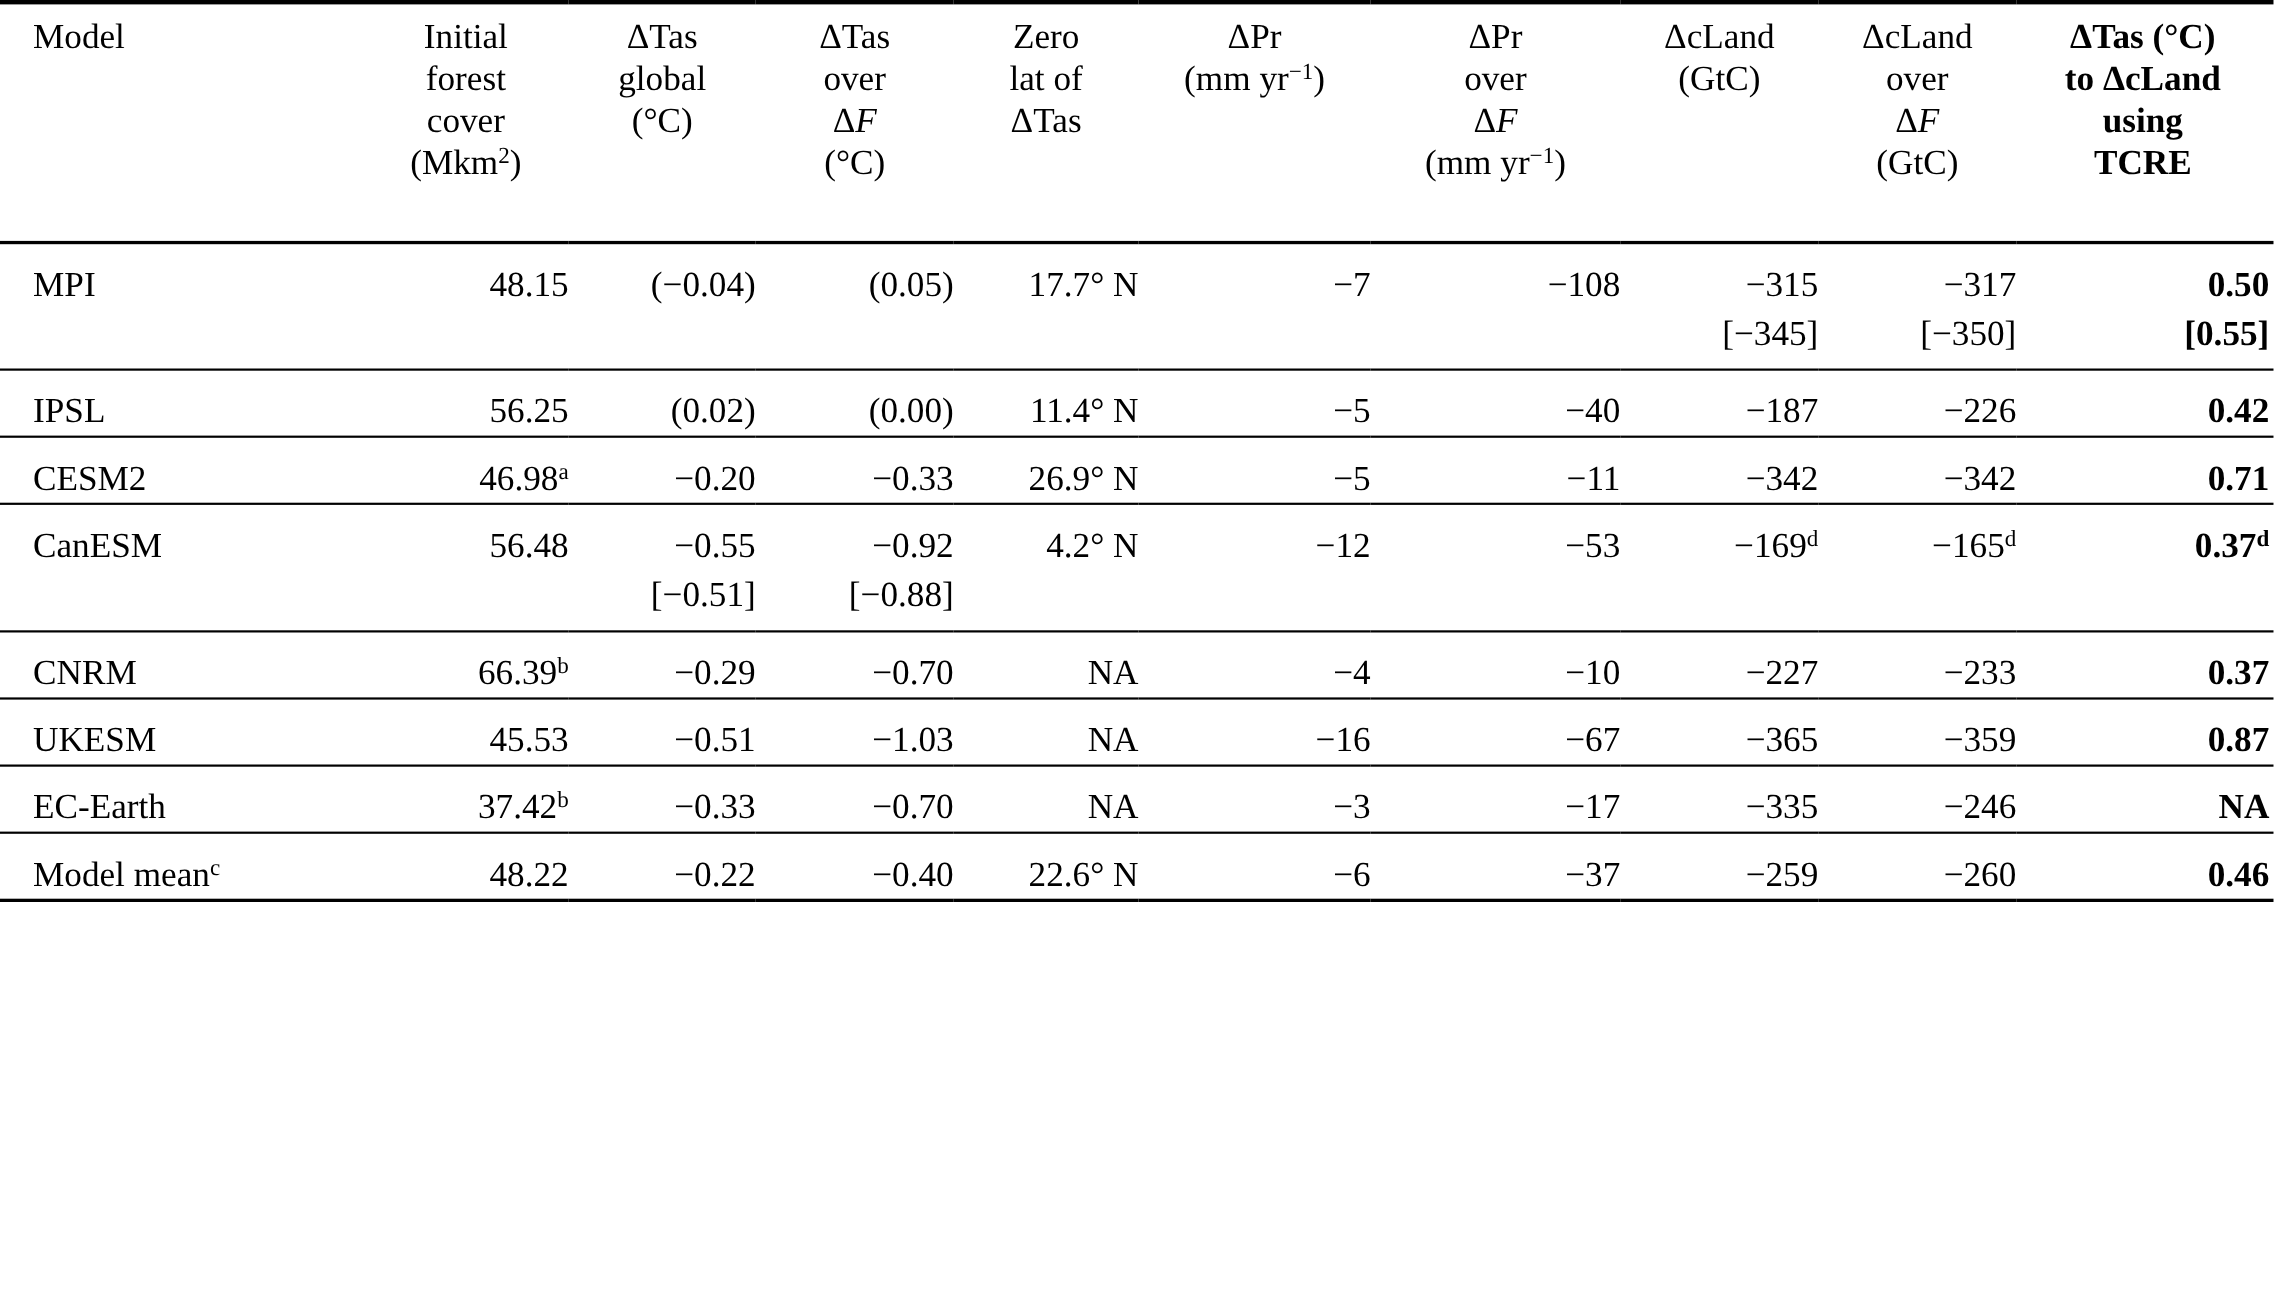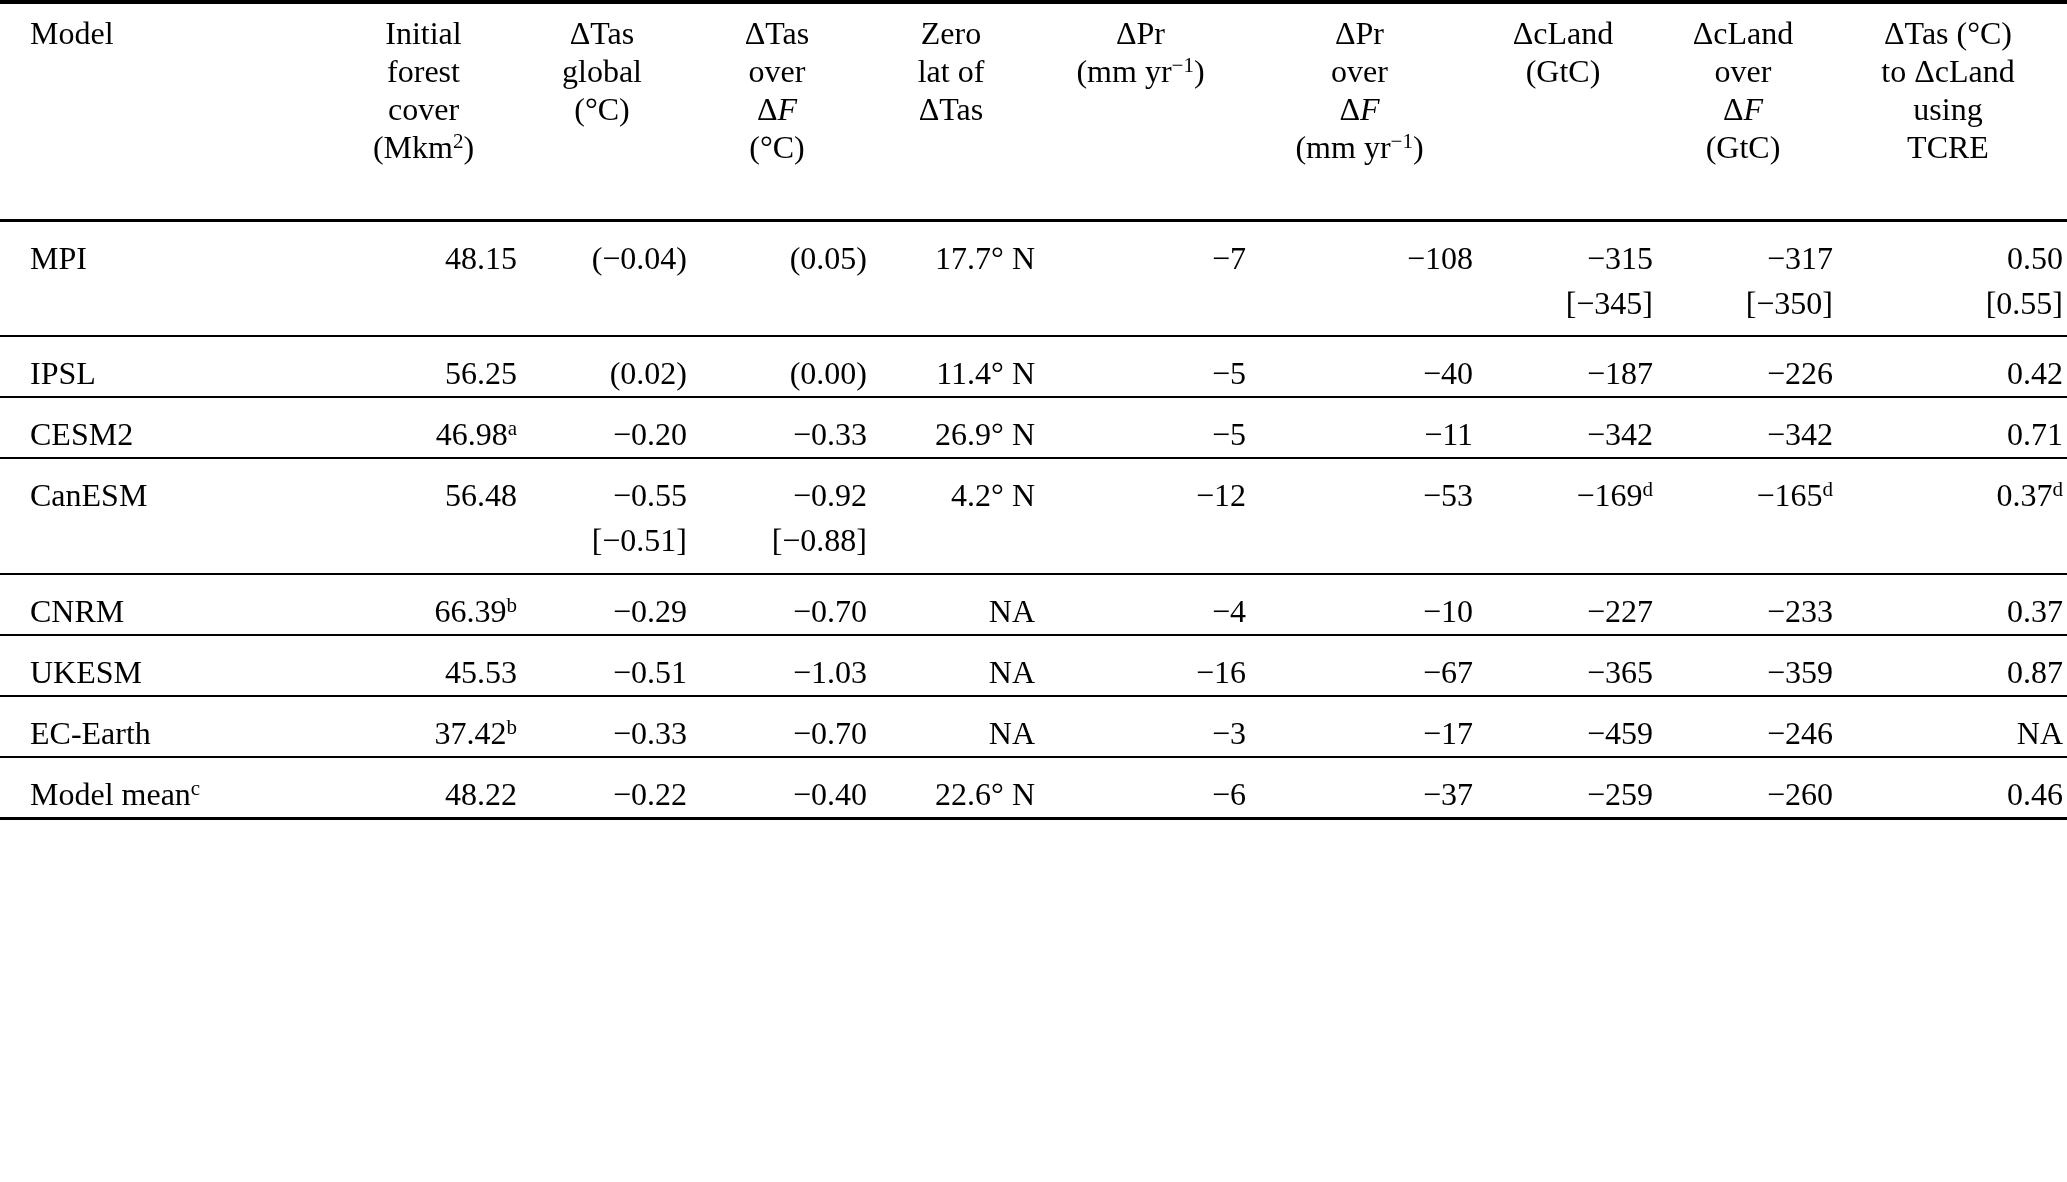--- a/index.html
+++ b/index.html
@@ -38,20 +38,21 @@
     text-align: right;
     padding: 14px 0 0 0;
     line-height: 45px;
   }
   th.left, td.left {
     text-align: left;
     padding-left: 30px;
   }
   th:last-child, td:last-child {
     padding-right: 4px;
+    font-weight: bold;
   }
   tbody tr + tr {
     border-top: 2px solid #000000;
   }
   tr.h-single { height: 53px; }
   tr.h-double { height: 116px; }
   sup {
     font-size: 21px;
     line-height: 0;
     vertical-align: 10px;
@@ -162,21 +163,21 @@
         <td>0.87</td>
       </tr>
       <tr class="h-single">
         <td class="left">EC-Earth</td>
         <td>37.42<sup>b</sup></td>
         <td>−0.33</td>
         <td>−0.70</td>
         <td>NA</td>
         <td>−3</td>
         <td>−17</td>
-        <td>−459</td>
+        <td>−335</td>
         <td>−246</td>
         <td>NA</td>
       </tr>
       <tr class="h-single">
         <td class="left">Model mean<sup>c</sup></td>
         <td>48.22</td>
         <td>−0.22</td>
         <td>−0.40</td>
         <td>22.6° N</td>
         <td>−6</td>

